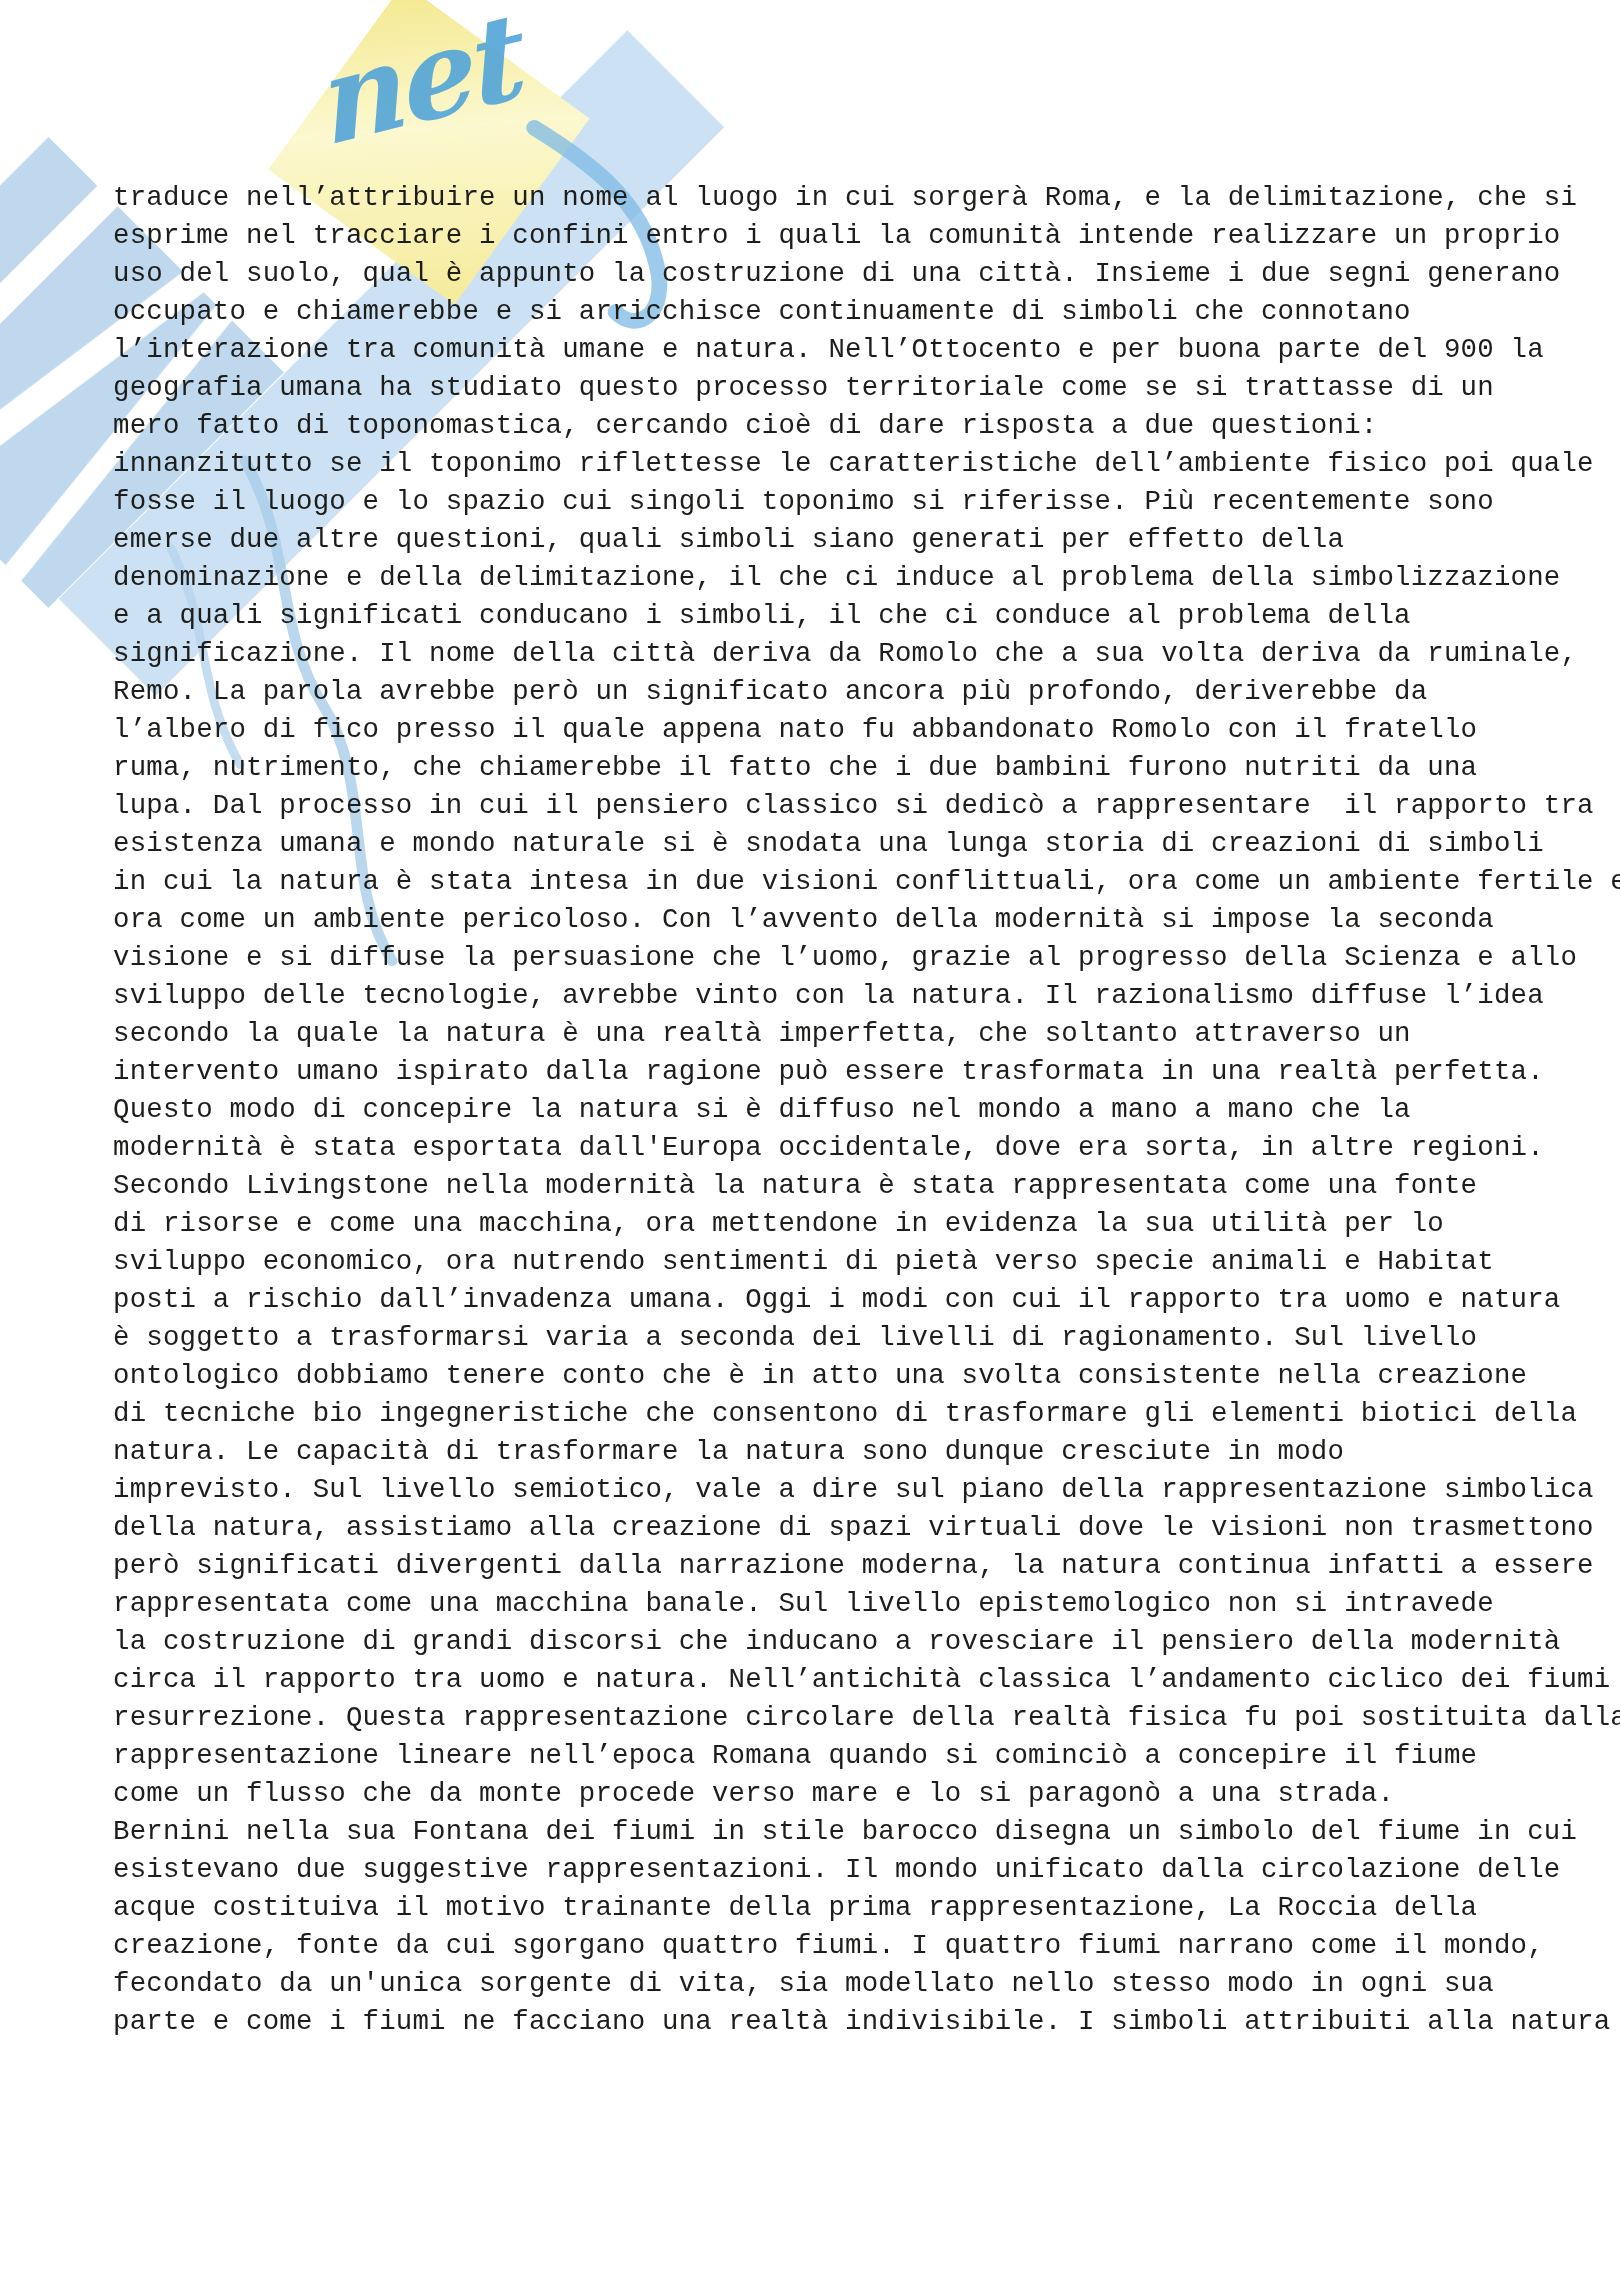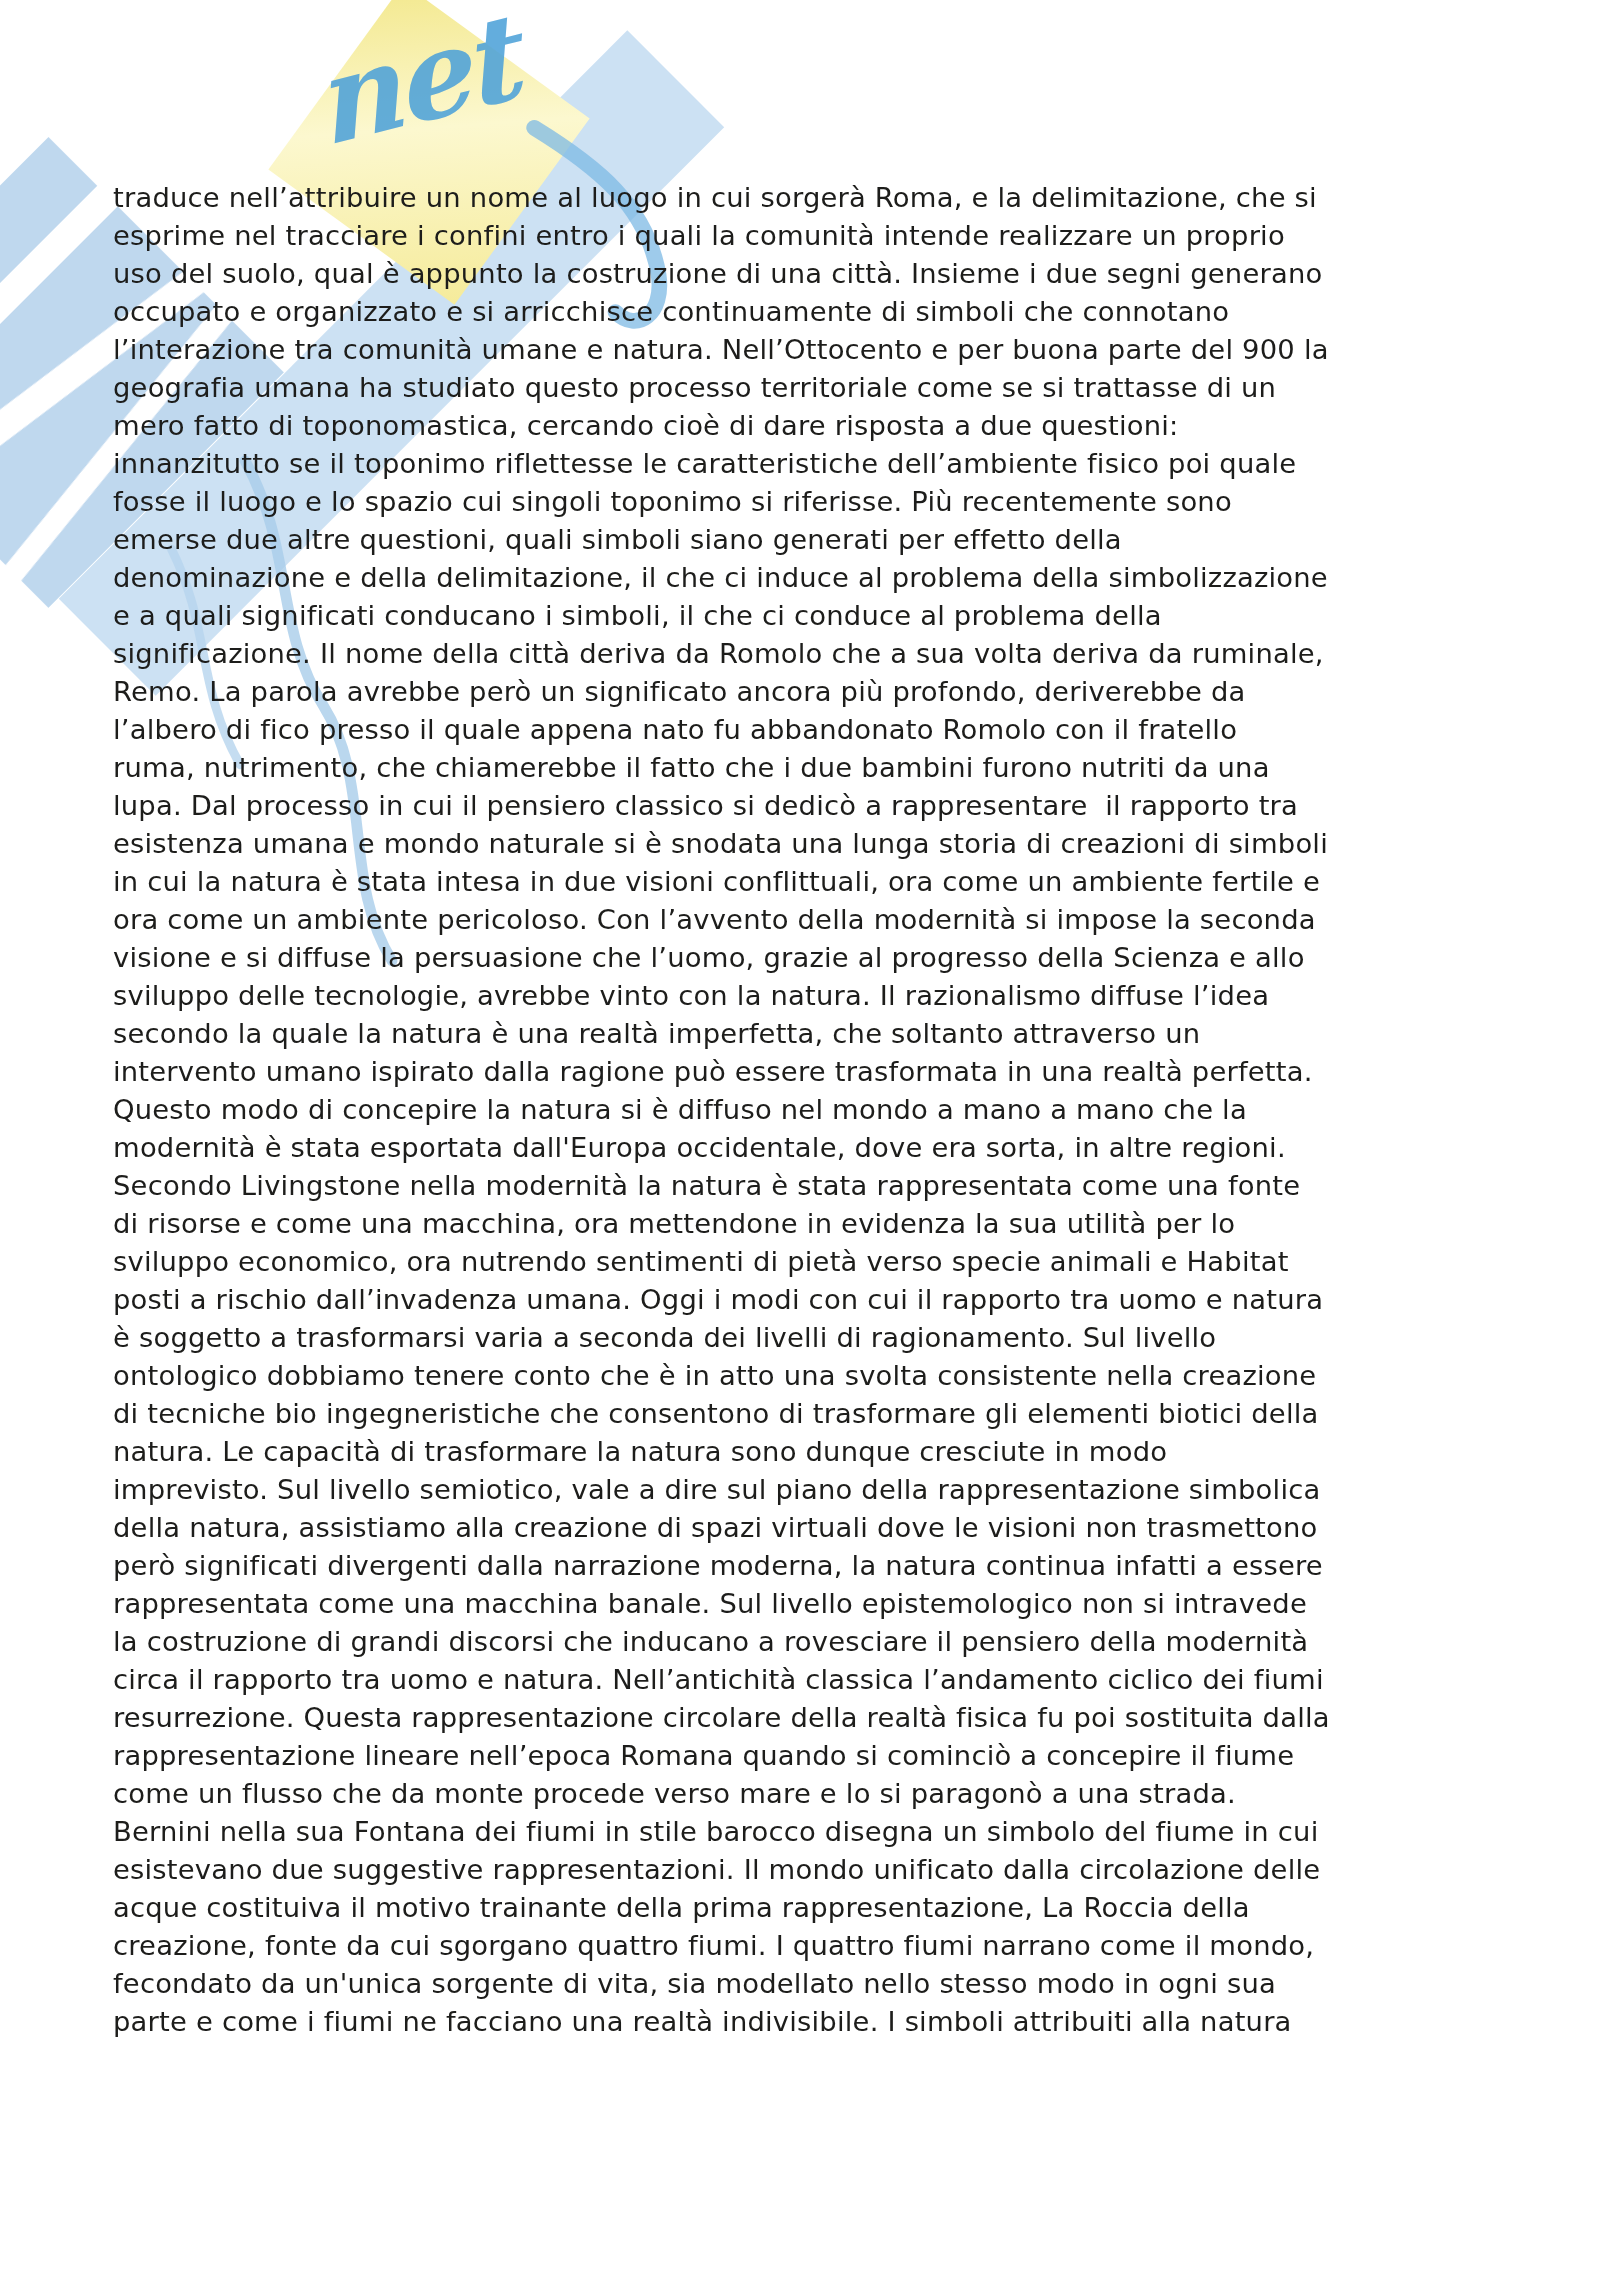--- a/index.html
+++ b/index.html
@@ -56,21 +56,21 @@
   }
 
   
   .doc-text {
     position: absolute; left: 113px; top: 179px; width: 1421px;
     z-index: 1;
     color: #1d1d1b;
     font-size: 27.4px; line-height: 38px;
     letter-spacing: 0.2px;
   }
-  .doc-text .line { white-space: pre; }
+  .doc-text .line { white-space: pre; font-family: Liberation Mono, monospace; }
 </style>
 </head>
 <body>
 
 <div class="page">
 
   <div class="watermark" aria-hidden="true">
     <div class="wm-ribbon"></div>
     <div class="wm-big">
       <i class="gap g1"></i>
@@ -83,21 +83,21 @@
       <path d="M250 470 C 300 560, 280 640, 330 720 C 380 800, 350 900, 400 980" stroke="#a9cdea" stroke-width="11" stroke-linecap="round" opacity="0.8"></path>
       <path d="M175 560 C 215 640, 200 700, 245 780" stroke="#b6d5ee" stroke-width="9" stroke-linecap="round" opacity="0.8"></path>
     </svg>
     <span class="wm-script">net</span>
   </div>
 
   <div class="doc-text" id="doc-text">
       <div class="line">traduce nell’attribuire un nome al luogo in cui sorgerà Roma, e la delimitazione, che si</div>
       <div class="line">esprime nel tracciare i confini entro i quali la comunità intende realizzare un proprio</div>
       <div class="line">uso del suolo, qual è appunto la costruzione di una città. Insieme i due segni generano</div>
-      <div class="line">occupato e organizzato e si arricchisce continuamente di simboli che connotano</div>
+      <div class="line">occupato e chiamerebbe e si arricchisce continuamente di simboli che connotano</div>
       <div class="line">l’interazione tra comunità umane e natura. Nell’Ottocento e per buona parte del 900 la</div>
       <div class="line">geografia umana ha studiato questo processo territoriale come se si trattasse di un</div>
       <div class="line">mero fatto di toponomastica, cercando cioè di dare risposta a due questioni:</div>
       <div class="line">innanzitutto se il toponimo riflettesse le caratteristiche dell’ambiente fisico poi quale</div>
       <div class="line">fosse il luogo e lo spazio cui singoli toponimo si riferisse. Più recentemente sono</div>
       <div class="line">emerse due altre questioni, quali simboli siano generati per effetto della</div>
       <div class="line">denominazione e della delimitazione, il che ci induce al problema della simbolizzazione</div>
       <div class="line">e a quali significati conducano i simboli, il che ci conduce al problema della</div>
       <div class="line">significazione. Il nome della città deriva da Romolo che a sua volta deriva da ruminale,</div>
       <div class="line">Remo. La parola avrebbe però un significato ancora più profondo, deriverebbe da</div>

